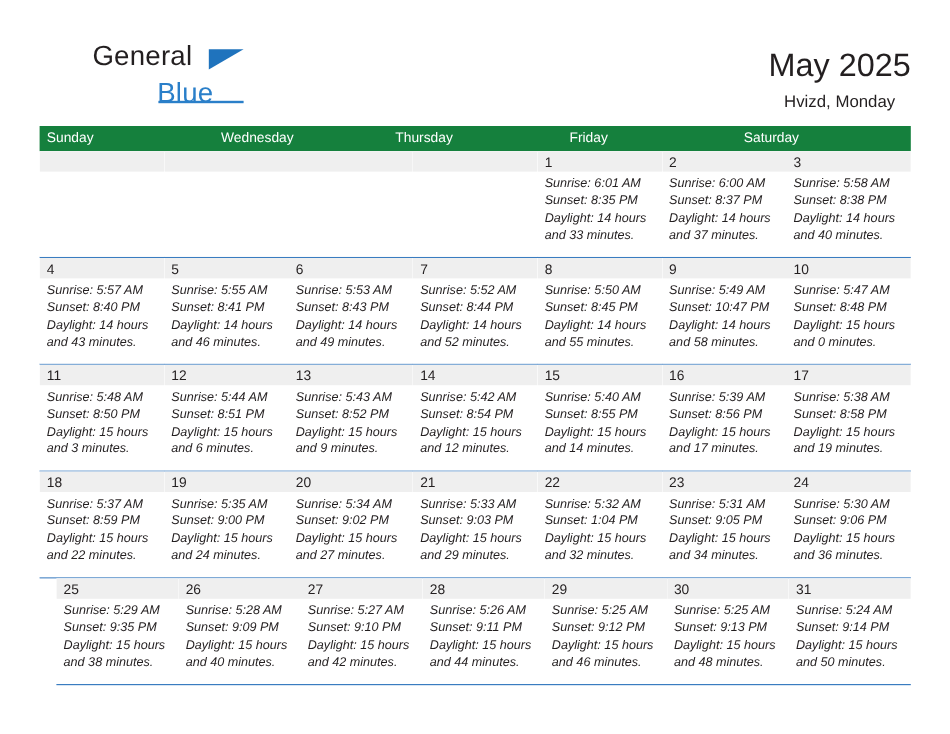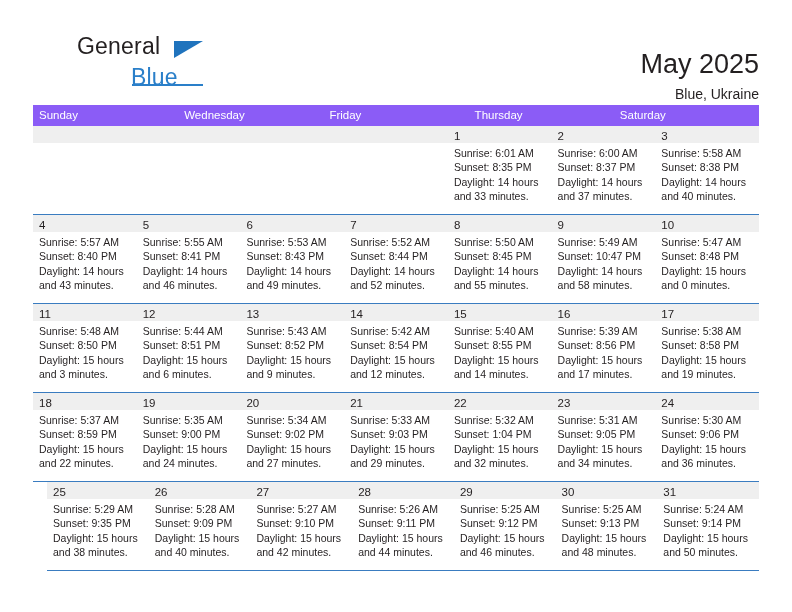--- a/index.html
+++ b/index.html
@@ -68,22 +68,22 @@
     left: 59px;
     top: 52px;
     width: 71px;
     height: 2px;
     background: #2a7fc9;
   }
 
   .title-block {
     position: absolute;
     right: 0;
-    top: 16px;
-    text-align: right;
+    top: 6px;
+    text-align: center;
   }
   .cal-title {
     font-size: 27px;
     color: #231f20;
     line-height: 32px;
     white-space: nowrap;
   }
   .cal-sub {
     font-size: 14px;
     color: #231f20;
@@ -94,21 +94,21 @@
 
   
   .calendar {
     position: absolute;
     left: 33px;
     top: 105px;
     width: 726px;
   }
   .weekdays {
     display: flex;
-    background: #8b5cf6;
+    background: #15803d;
     height: 21px;
   }
   .weekday {
     flex: 1 1 0;
     color: #ffffff;
     font-size: 11.5px;
     line-height: 21px;
     padding-left: 6px;
     box-sizing: border-box;
     white-space: nowrap;
@@ -133,20 +133,21 @@
     box-sizing: border-box;
     padding-left: 6px;
   }
   .daynum {
     font-size: 11.5px;
     line-height: 17px;
     color: #231f20;
   }
   .cell-body {
     padding: 3px 6px 0 6px;
+    font-style: italic;
   }
   .cell-line {
     font-size: 10.5px;
     line-height: 14.4px;
     color: #231f20;
     white-space: nowrap;
   }
   .cell.empty .daynum-strip { background: #efefef; }
 </style>
 </head>
@@ -158,31 +159,31 @@
 
     <div class="logo">
       <span class="logo-general">General</span>
       <span class="logo-tri"></span>
       <span class="logo-blue">Blue</span>
       <span class="logo-underline"></span>
     </div>
 
     <div class="title-block">
       <div class="cal-title">May 2025</div>
-      <div class="cal-sub">Blue, Ukraine</div>
+      <div class="cal-sub">Hvizd, Monday</div>
     </div>
 
   </div>
 
   <div class="calendar">
     <div class="weekdays" id="weekday-row">
         <div class="weekday">Sunday</div>
         <div class="weekday">Wednesday</div>
+        <div class="weekday">Thursday</div>
         <div class="weekday">Friday</div>
-        <div class="weekday">Thursday</div>
         <div class="weekday">Saturday</div>
       </div>
     <div id="weeks-container">
         <div class="week">
           <div class="cell empty">
             <div class="daynum-strip"><span class="daynum"></span></div>
             <div class="cell-body"></div>
           </div>
           <div class="cell empty">
             <div class="daynum-strip"><span class="daynum"></span></div>

